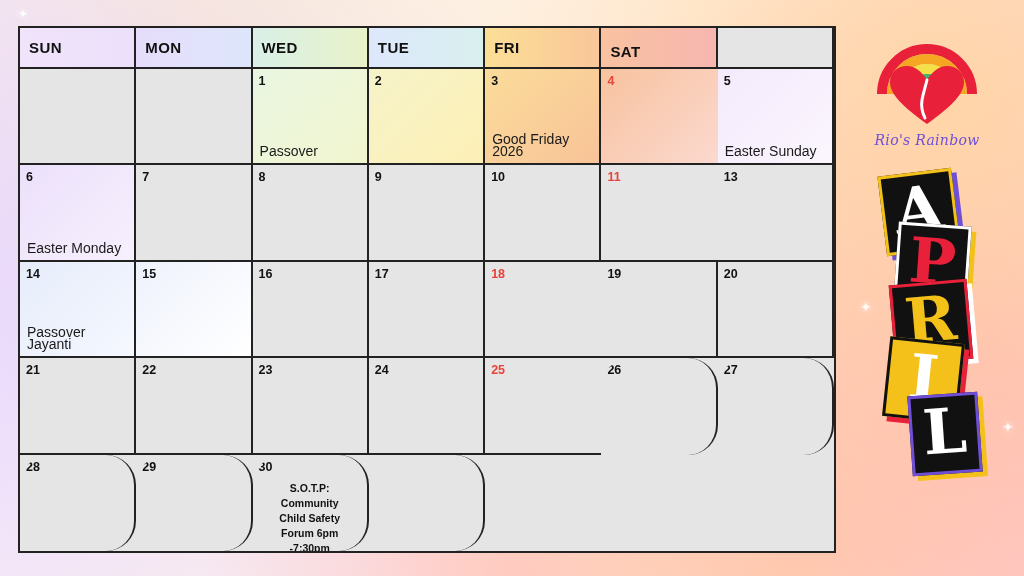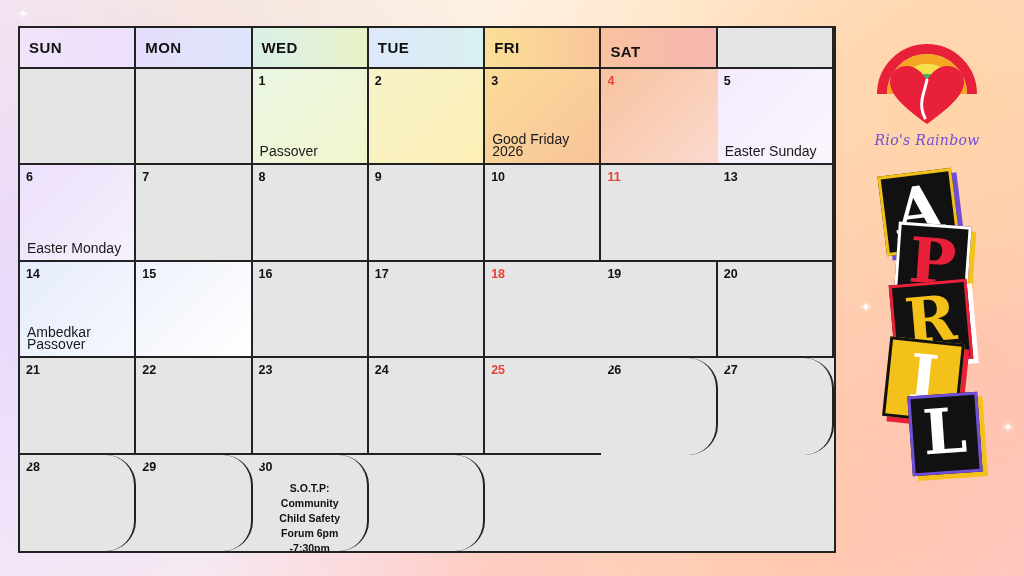--- a/index.html
+++ b/index.html
@@ -221,21 +221,21 @@
     </div>
     <div class="cell col-last">
       <div class="daynum sat">11</div>
     </div>
     <div class="cell">
       <div class="daynum">13</div>
     </div>
     <div class="cell">
       <span class="tint" style="background: linear-gradient(135deg, rgb(230, 236, 251), rgb(245, 248, 254));"></span>
       <div class="daynum">14</div>
-      <div class="holiday">Ambedkar Passover</div>
+      <div class="holiday">Passover Jayanti</div>
     </div>
     <div class="cell">
       <span class="tint" style="background: linear-gradient(135deg, rgb(238, 242, 252), rgb(255, 255, 255));"></span>
       <div class="daynum">15</div>
     </div>
     <div class="cell">
       <div class="daynum">16</div>
     </div>
     <div class="cell">
       <div class="daynum">17</div>

